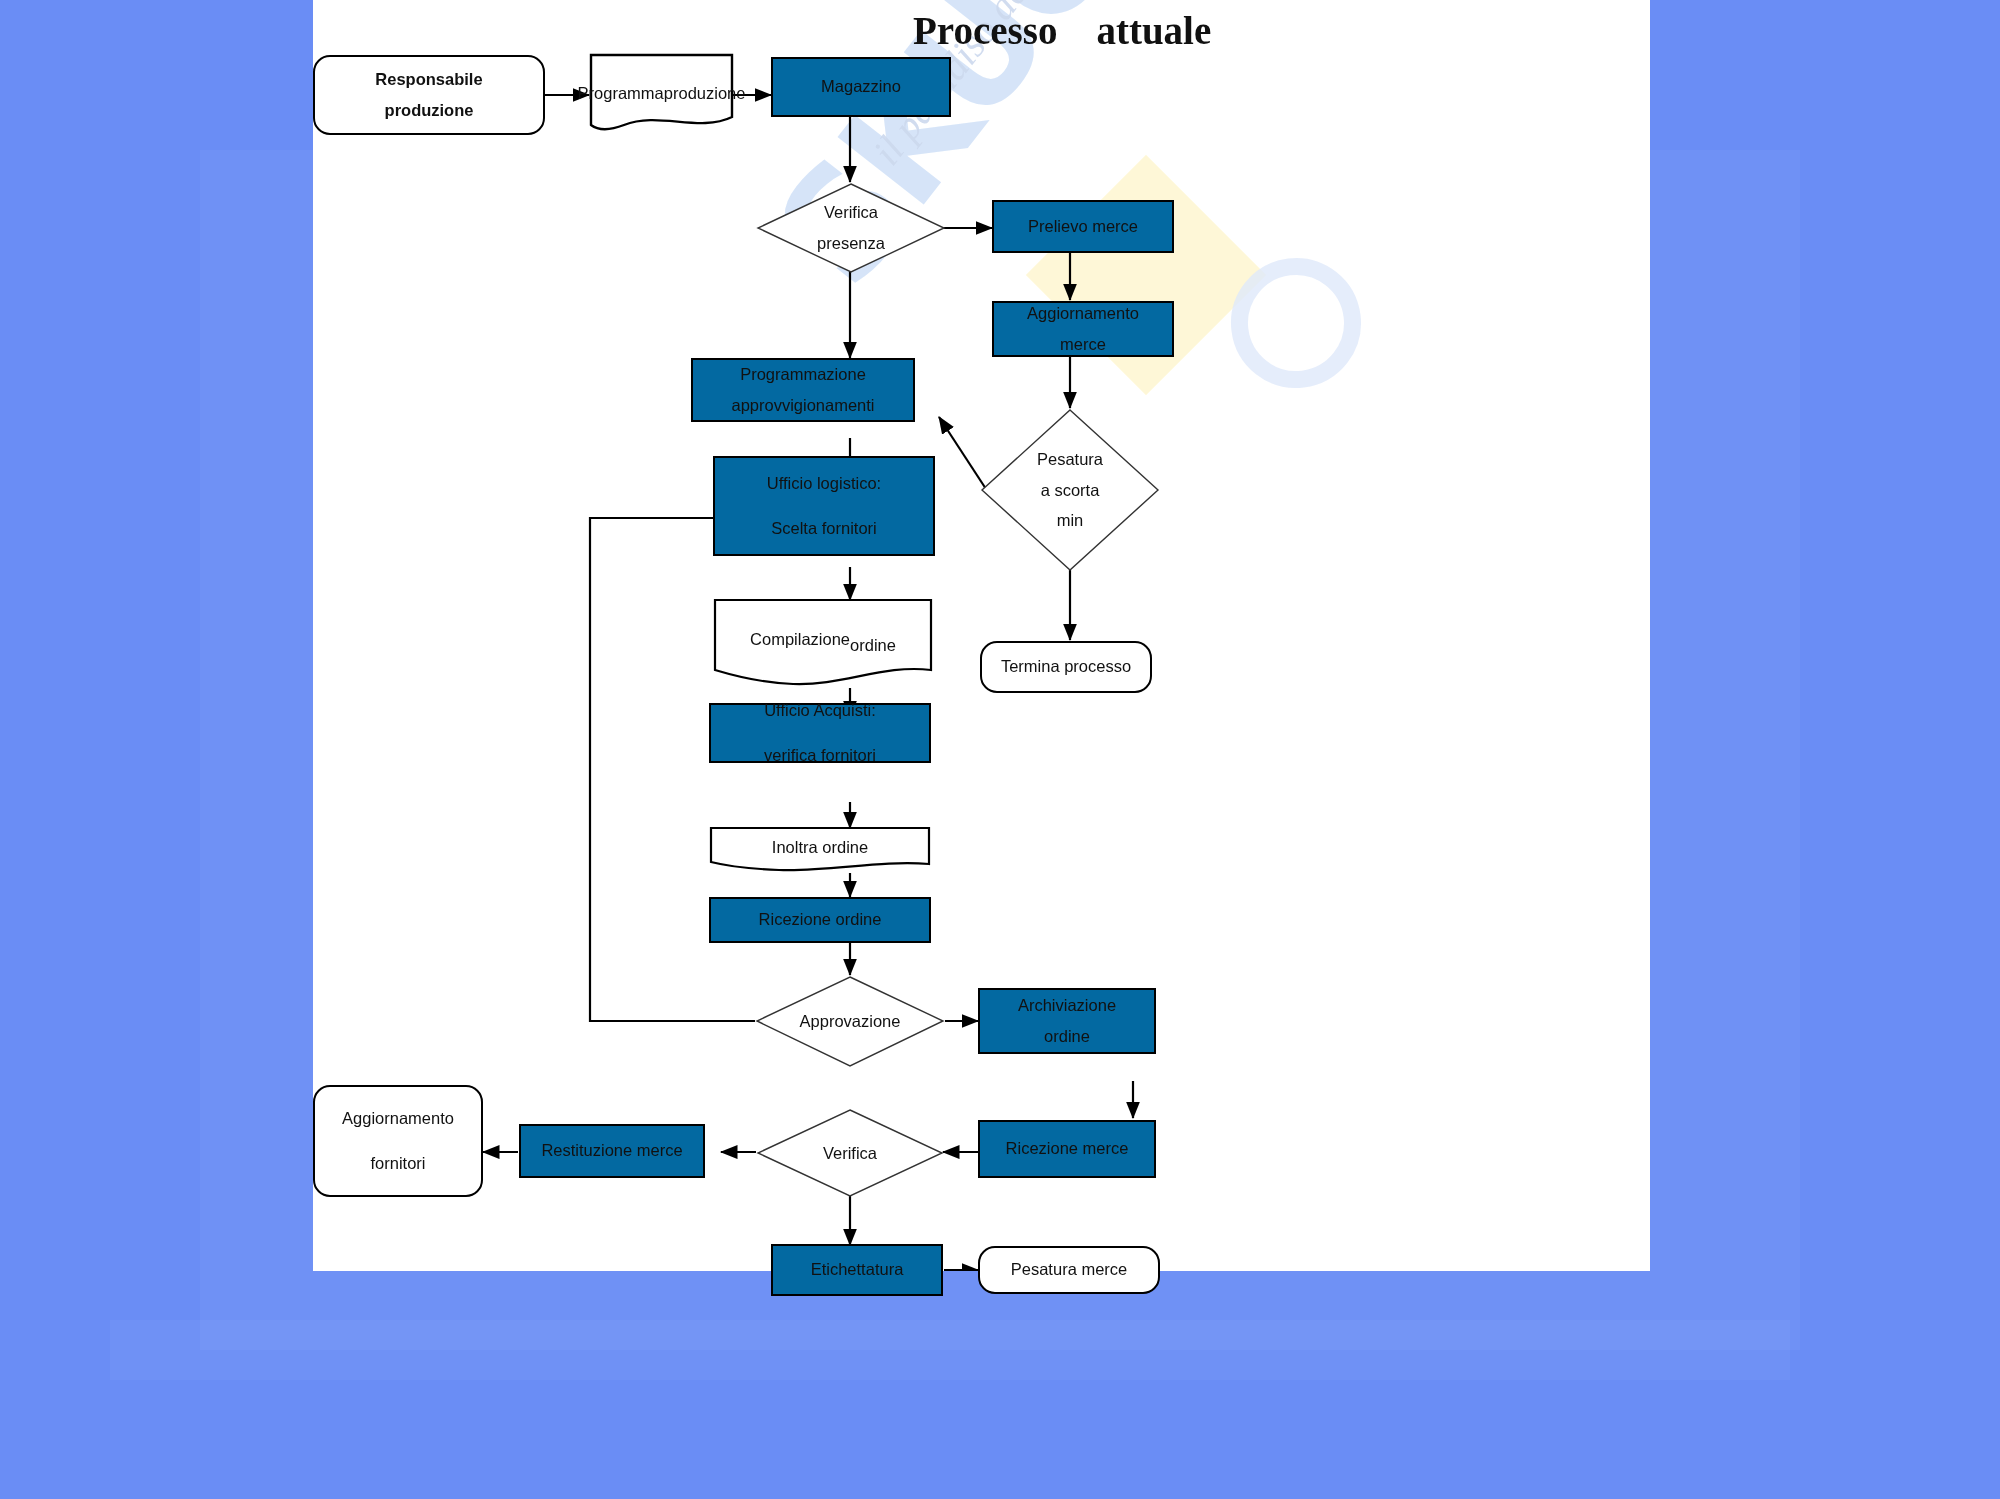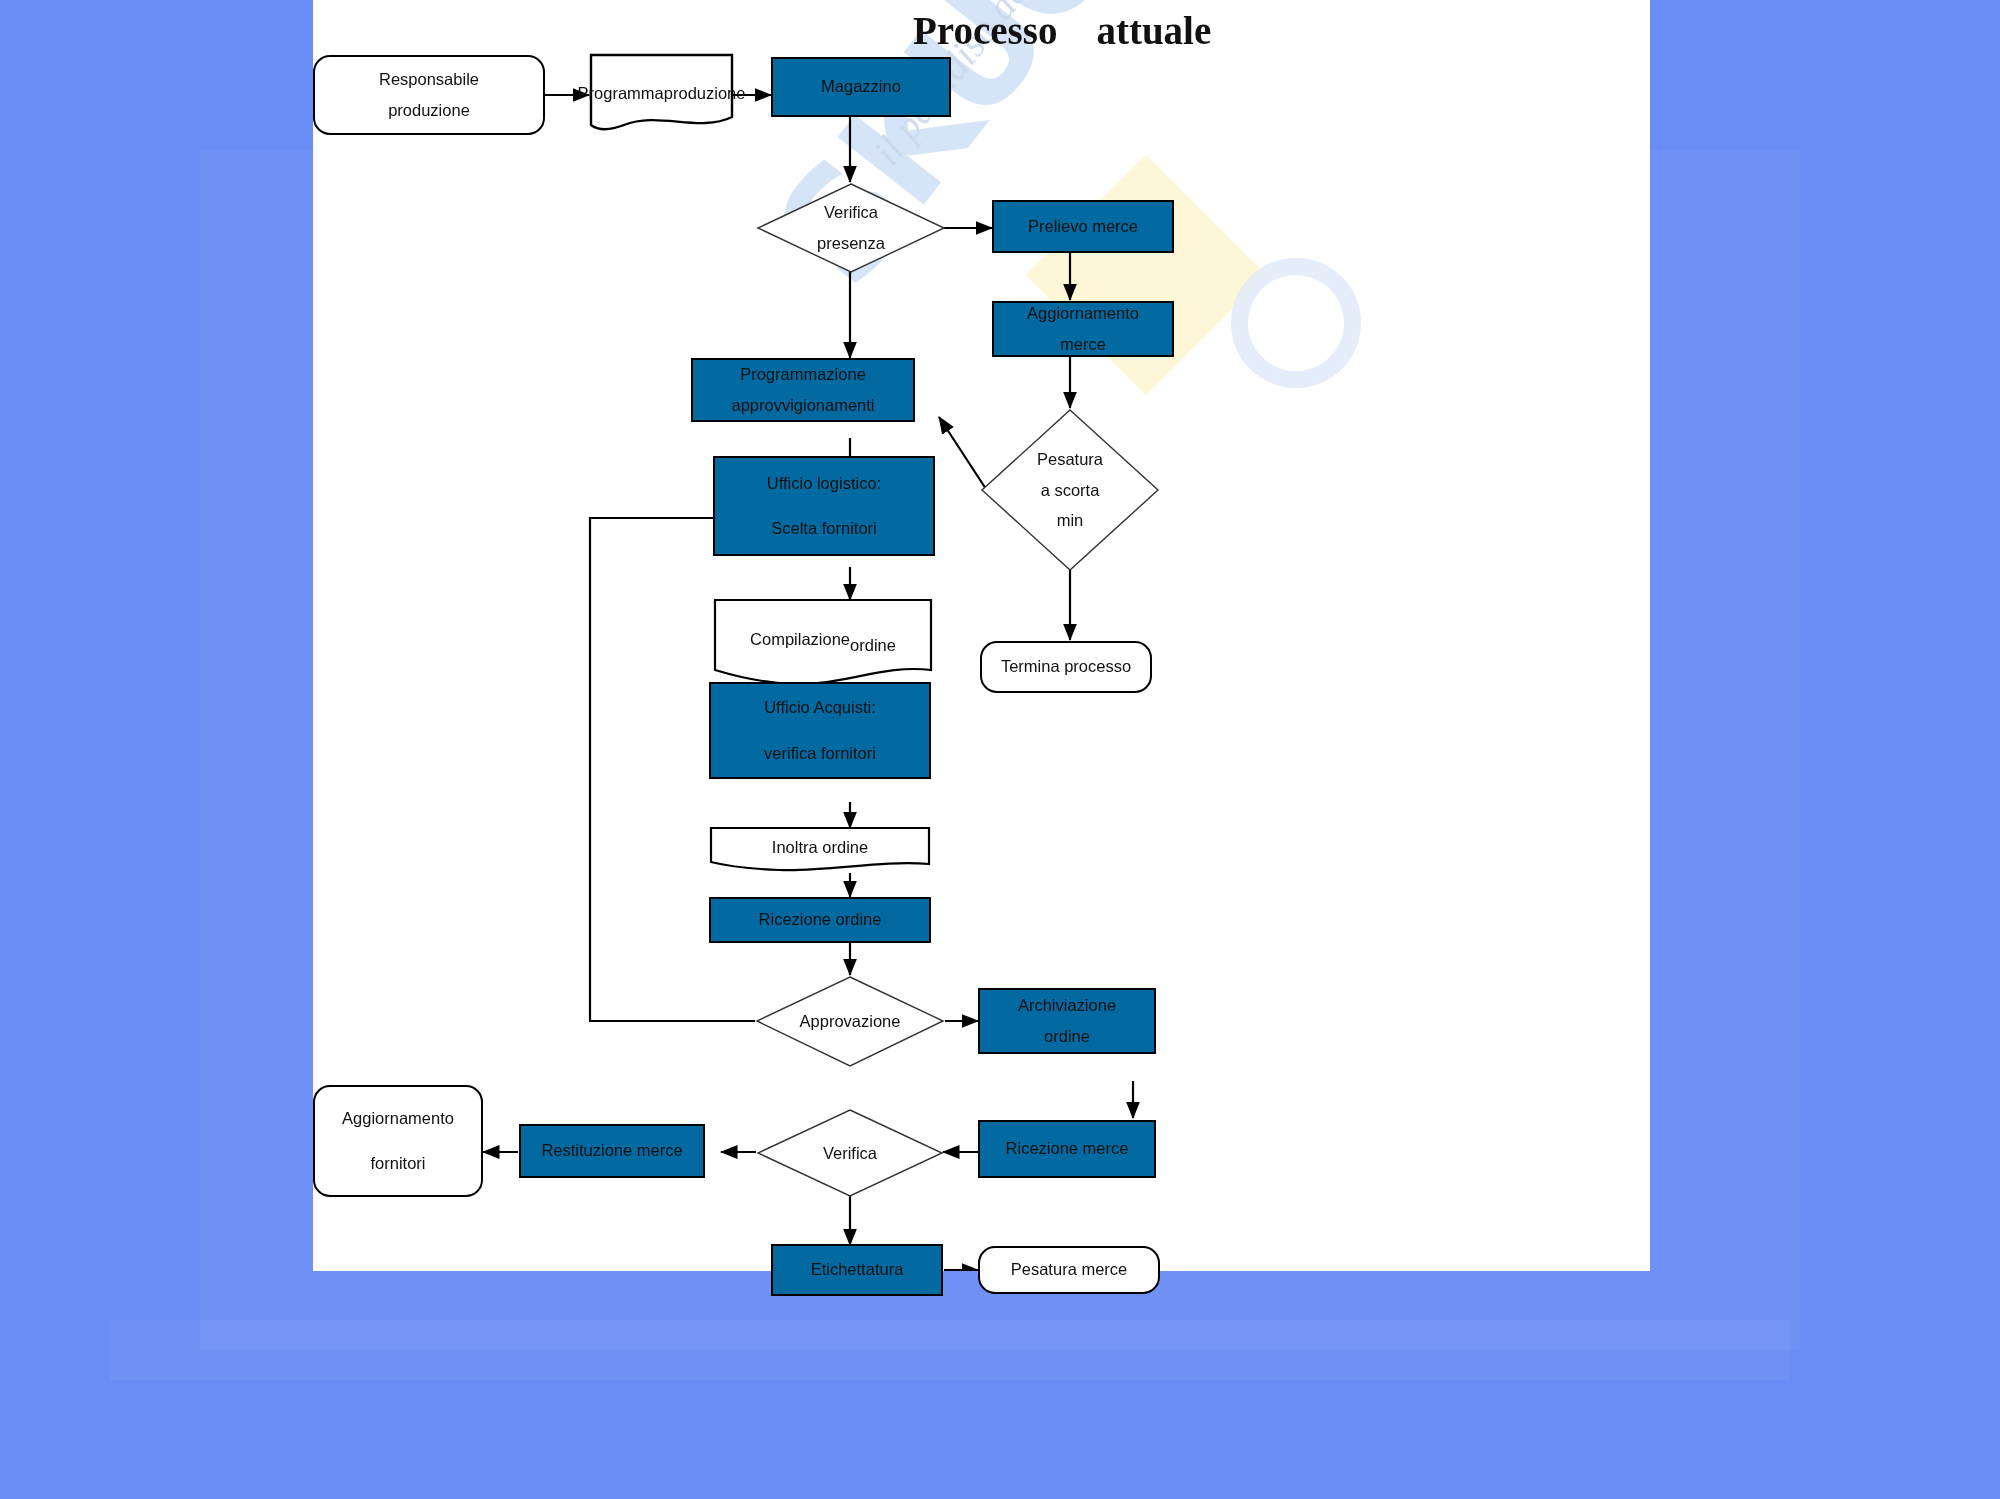--- a/index.html
+++ b/index.html
@@ -153,21 +153,21 @@
       <path d="M205,1152 L170,1152"></path>
 
       <path d="M537,1196 L537,1245"></path>
 
       <path d="M631,1270 L665,1270"></path>
 
       <path d="M442,1021 L277,1021 L277,518 L480,518"></path>
     </g>
   </svg>
 
-  <div class="node round" style="left:0px;top:55px;width:232px;height:80px;">
+  <div class="node round" style="left:0px;top:55px;width:232px;height:80px;font-weight:bold;">
     <span class="ln">Responsabile</span>
     <span class="ln">produzione</span>
   </div>
 
   <div class="node doc" style="left:276px;top:53px;width:145px;height:82px;">
     <svg viewBox="0 0 145 82" preserveAspectRatio="none">
       <path d="M2,2 L143,2 L143,64 C110,80 70,58 35,72 C22,77 10,78 2,72 Z" fill="#fff" stroke="#000" stroke-width="2.4"></path>
     </svg>
     <div class="txt">
       <span class="ln">Programma</span>
@@ -226,21 +226,21 @@
   <div class="node doc" style="left:400px;top:598px;width:220px;height:92px;">
     <svg viewBox="0 0 220 92" preserveAspectRatio="none">
       <path d="M2,2 L218,2 L218,72 C170,66 130,88 80,86 C50,85 22,78 2,72 Z" fill="#fff" stroke="#000" stroke-width="2.2"></path>
     </svg>
     <div class="txt" style="padding-bottom:8px">
       <span class="ln">Compilazione</span>
       <span class="ln" style="margin-top:12px">ordine</span>
     </div>
   </div>
 
-  <div class="node rect" style="left:396px;top:682px;width:222px;height:97px;">
+  <div class="node rect" style="left:396px;top:703px;width:222px;height:60px;">
     <span class="ln">Ufficio Acquisti:</span>
     <span class="ln" style="margin-top:14px">verifica fornitori</span>
   </div>
 
   <div class="node doc" style="left:396px;top:826px;width:222px;height:50px;">
     <svg viewBox="0 0 222 50" preserveAspectRatio="none">
       <path d="M2,2 L220,2 L220,38 C170,34 120,46 70,44 C44,43 18,40 2,36 Z" fill="#fff" stroke="#000" stroke-width="2.2"></path>
     </svg>
     <div class="txt" style="padding-bottom:6px">
       <span class="ln">Inoltra ordine</span>

